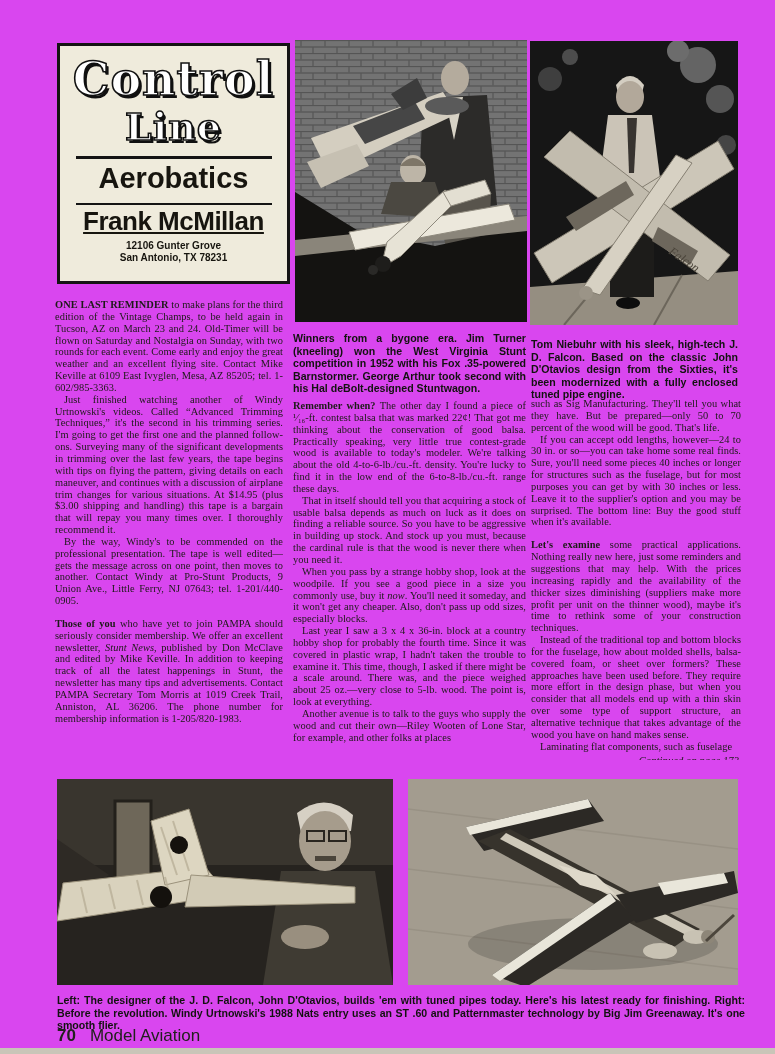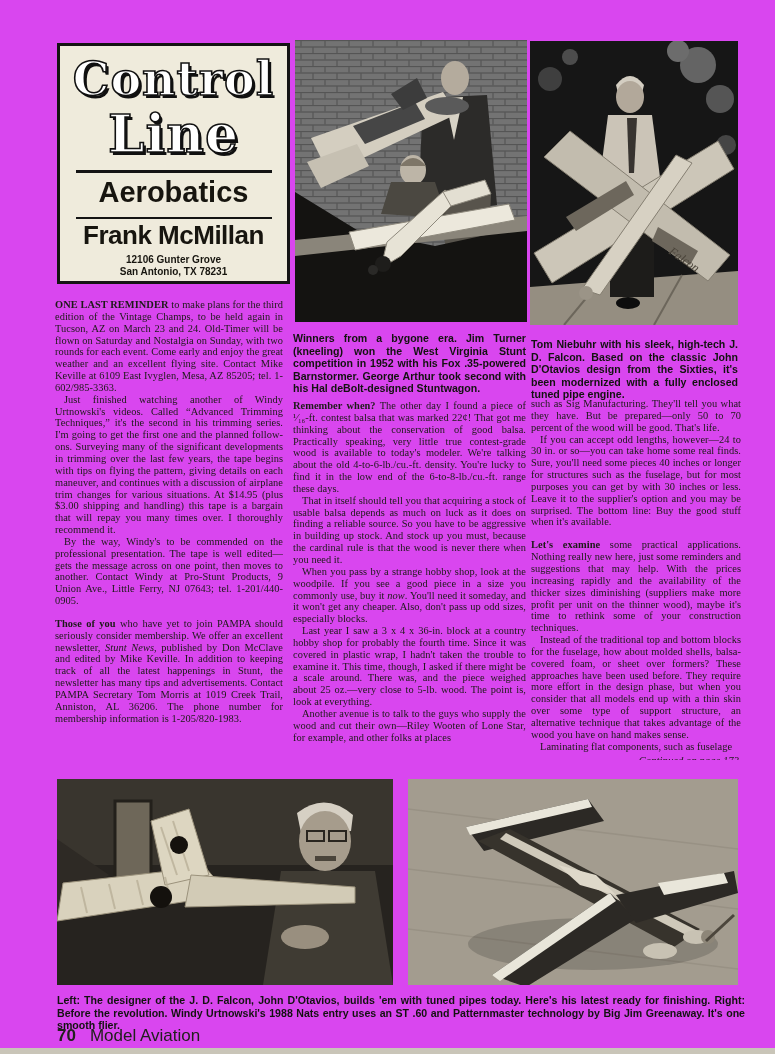--- a/index.html
+++ b/index.html
@@ -12,29 +12,29 @@
     position:absolute;left:57px;top:43px;width:227px;height:235px;
     border:3px solid #141414;background:#efebdc;text-align:center;
     display:flex;flex-direction:column;align-items:center;
   }
   .mast-title{
     font-family:"DejaVu Serif",serif;font-weight:700;color:#ffffff;
     -webkit-text-stroke:1.6px #101010;text-shadow:2.5px 2.5px 0 #101010;
     letter-spacing:1px;line-height:1;
   }
   .mast-title.l1{font-size:46px;margin-top:10px;}
-  .mast-title.l2{font-size:52px;margin-top:6px;}
+  .mast-title.l2{font-size:38px;margin-top:6px;}
   .mast-rule{width:196px;height:2.5px;background:#141414;margin:10px 0 0 0;}
   .mast-sub{
     font-family:"Liberation Sans",sans-serif;font-weight:700;font-size:29px;
     margin-top:4px;line-height:1.05;color:#17150f;
   }
   .mast-author{
     font-family:"Liberation Sans",sans-serif;font-weight:700;font-size:26px;
-    margin-top:3px;line-height:1.05;color:#17150f;letter-spacing:-0.5px;
+    margin-top:3px;line-height:1.05;color:#17150f;letter-spacing:-0.5px;text-decoration:underline;
   }
   .mast-addr{
     font-family:"Liberation Sans",sans-serif;font-weight:700;font-size:10px;
     line-height:12px;margin-top:4px;color:#17150f;
   }
   
   .col{
     position:absolute;text-align:justify;font-size:10.4px;line-height:11.85px;
     overflow:hidden;letter-spacing:0.05px;
   }

